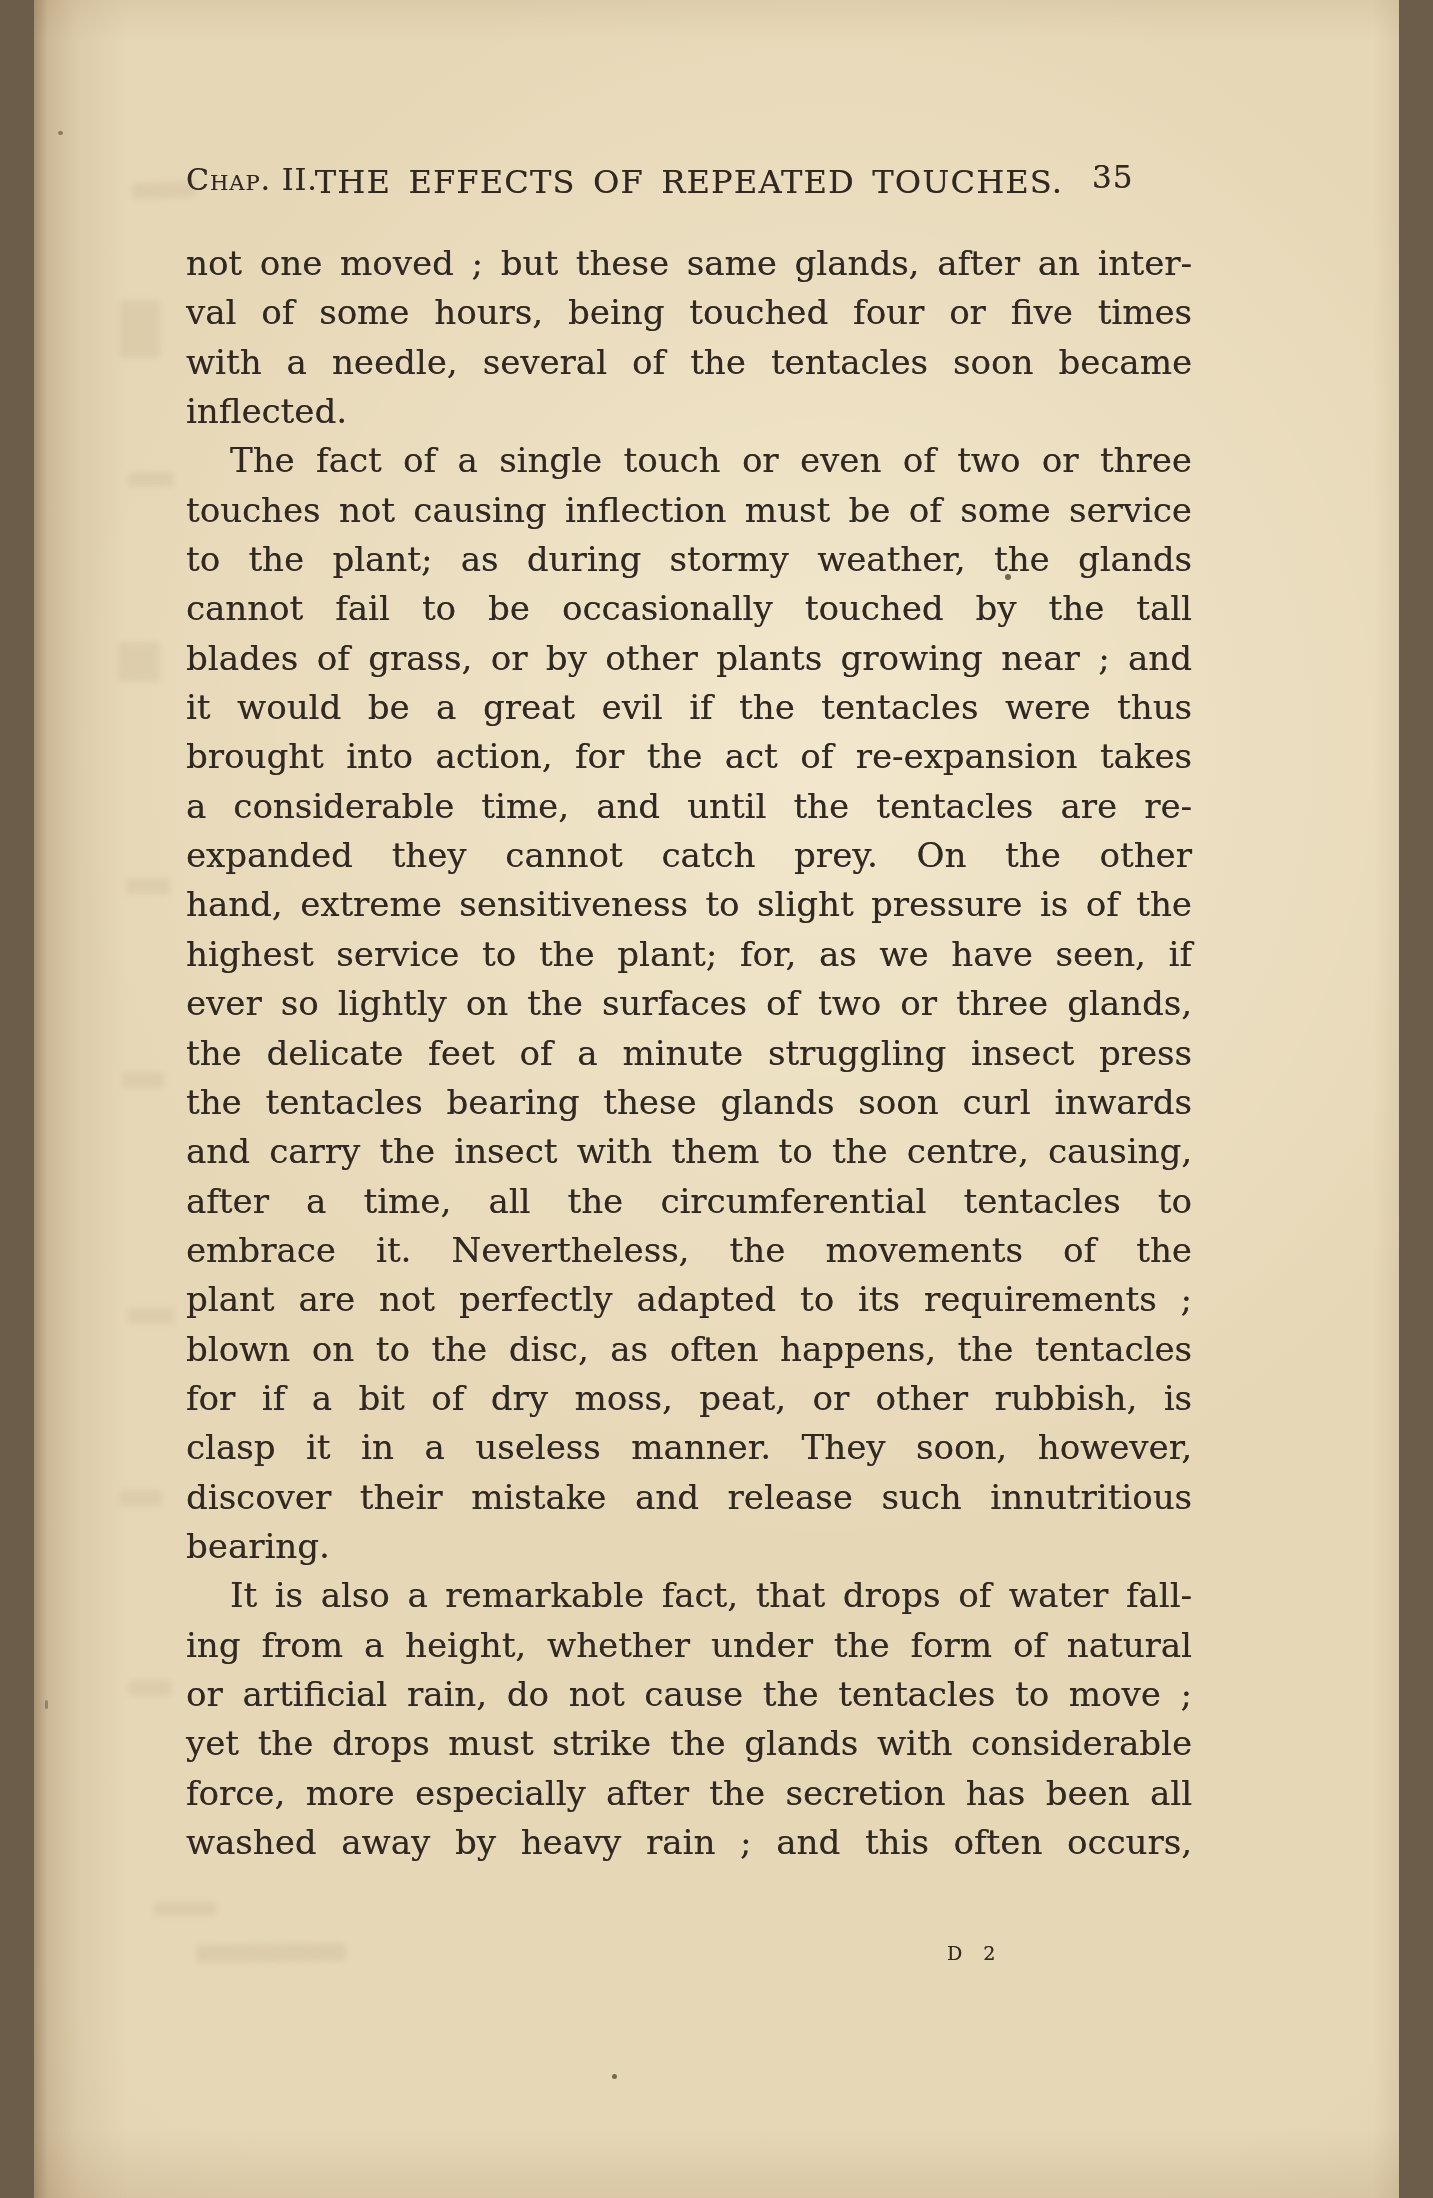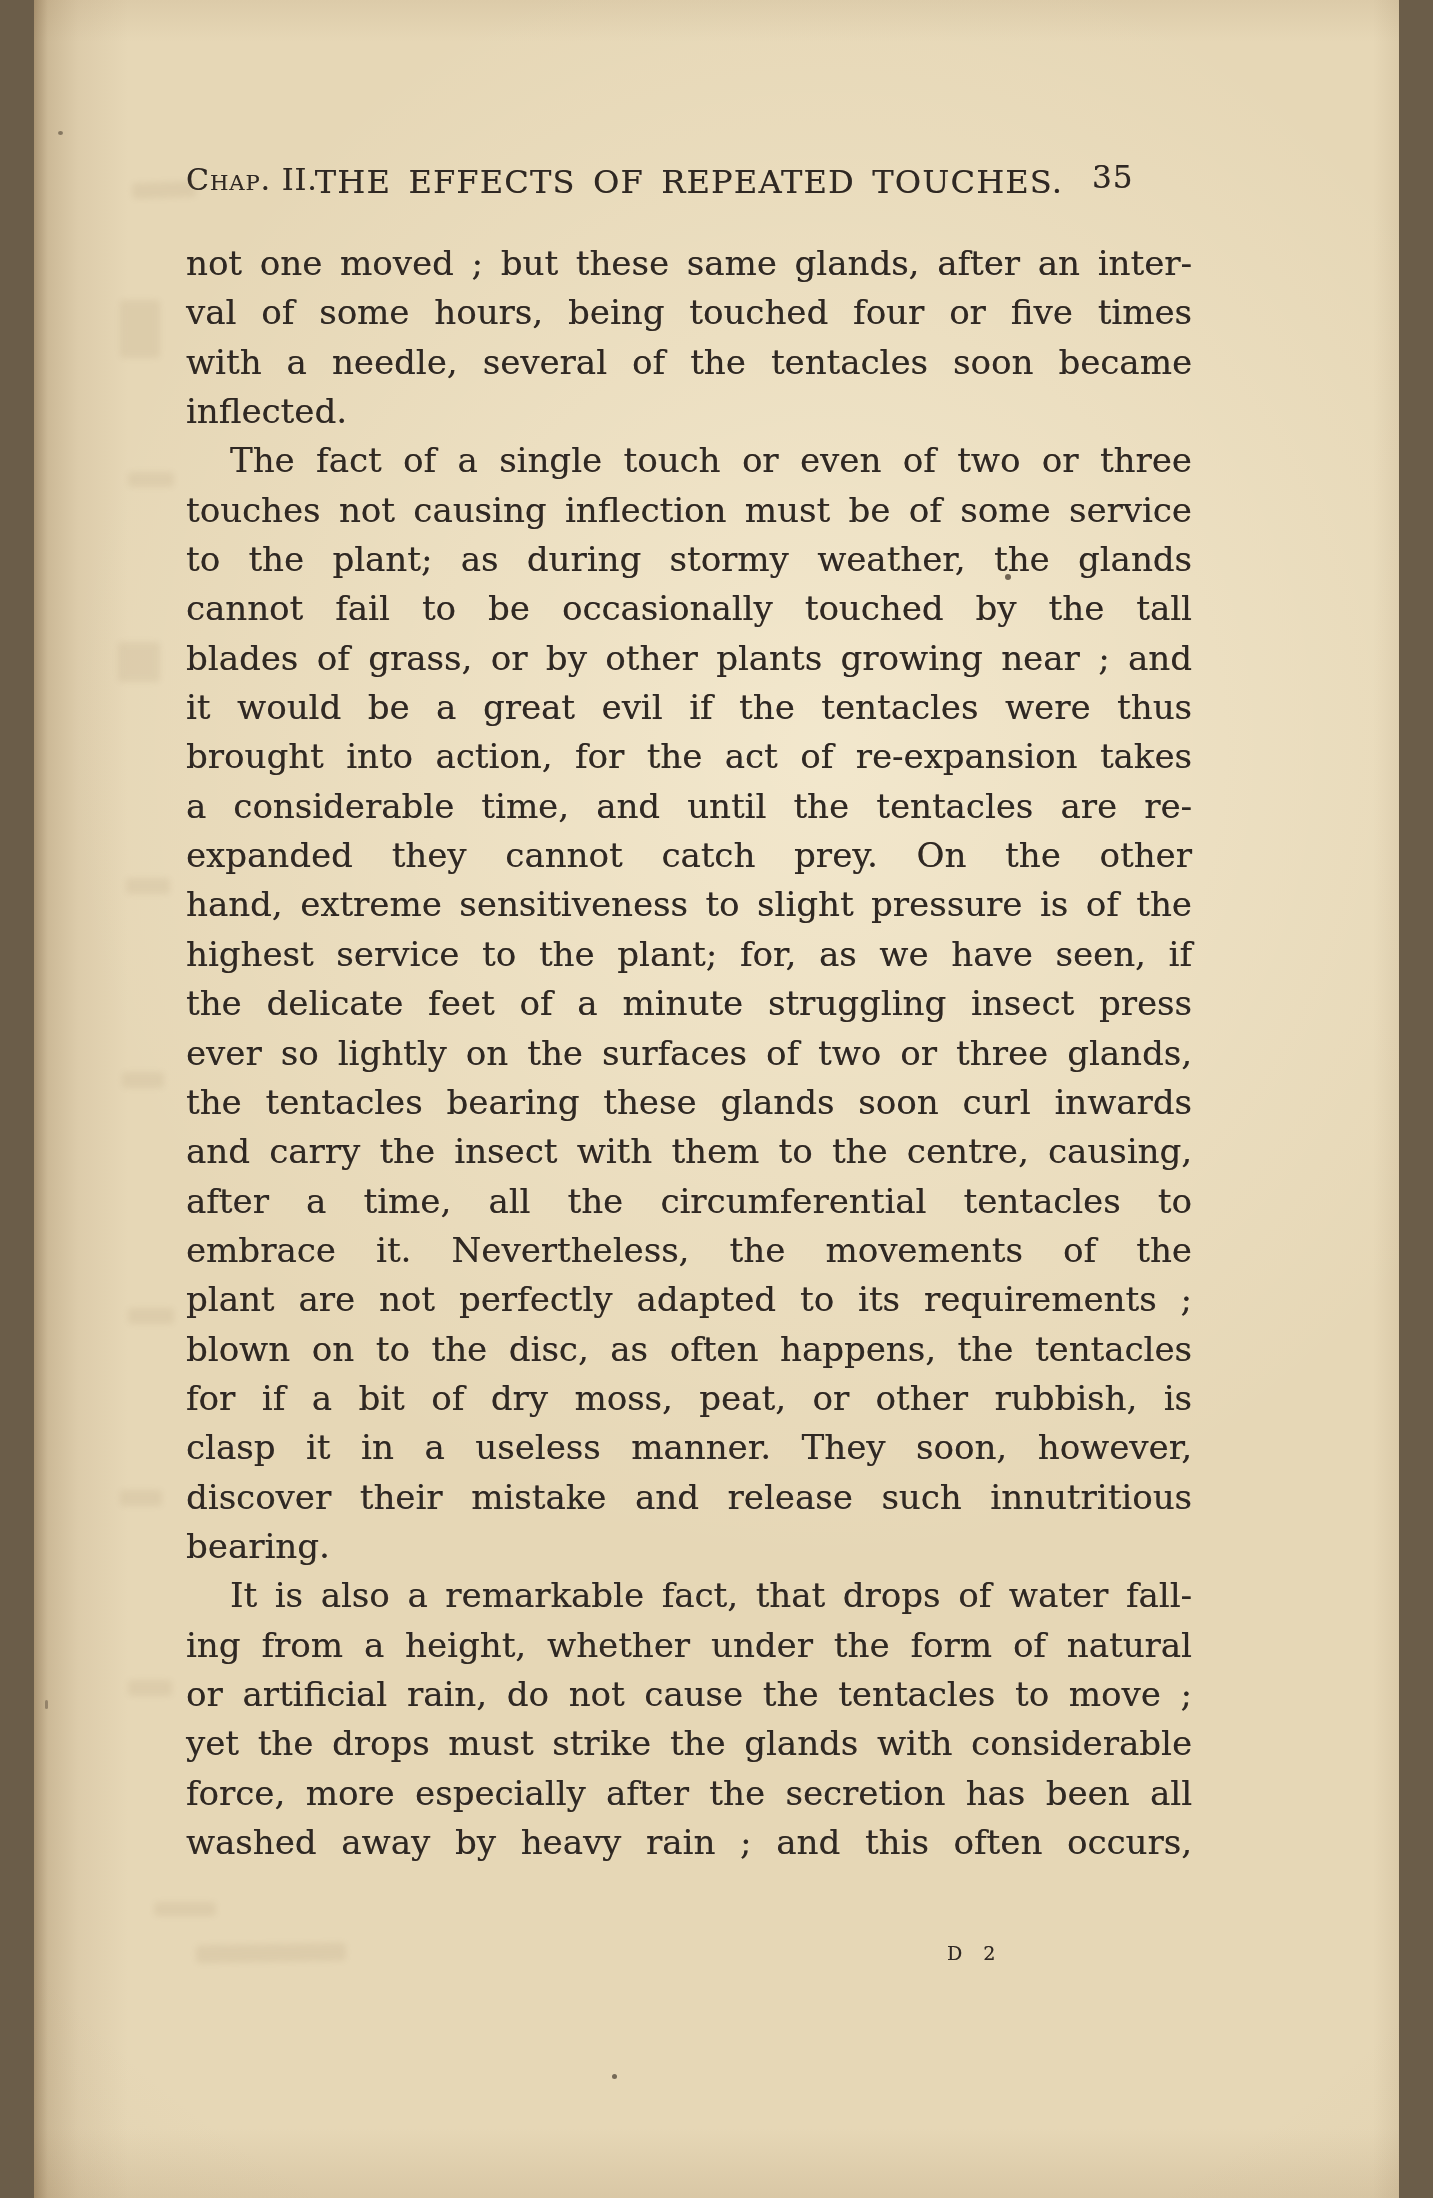--- a/index.html
+++ b/index.html
@@ -100,22 +100,22 @@
       <div class="line">touches not causing inflection must be of some service</div>
       <div class="line">to the plant; as during stormy weather, the glands</div>
       <div class="line">cannot fail to be occasionally touched by the tall</div>
       <div class="line">blades of grass, or by other plants growing near ; and</div>
       <div class="line">it would be a great evil if the tentacles were thus</div>
       <div class="line">brought into action, for the act of re-expansion takes</div>
       <div class="line">a considerable time, and until the tentacles are re-</div>
       <div class="line">expanded they cannot catch prey. On the other</div>
       <div class="line">hand, extreme sensitiveness to slight pressure is of the</div>
       <div class="line">highest service to the plant; for, as we have seen, if</div>
+      <div class="line">ever so lightly on the surfaces of two or three glands,</div>
       <div class="line">the delicate feet of a minute struggling insect press</div>
-      <div class="line">ever so lightly on the surfaces of two or three glands,</div>
       <div class="line">the tentacles bearing these glands soon curl inwards</div>
       <div class="line">and carry the insect with them to the centre, causing,</div>
       <div class="line">after a time, all the circumferential tentacles to</div>
       <div class="line">embrace it. Nevertheless, the movements of the</div>
       <div class="line">plant are not perfectly adapted to its requirements ;</div>
       <div class="line">blown on to the disc, as often happens, the tentacles</div>
       <div class="line">for if a bit of dry moss, peat, or other rubbish, is</div>
       <div class="line">clasp it in a useless manner. They soon, however,</div>
       <div class="line">discover their mistake and release such innutritious</div>
       <div class="line end">bearing.</div>

